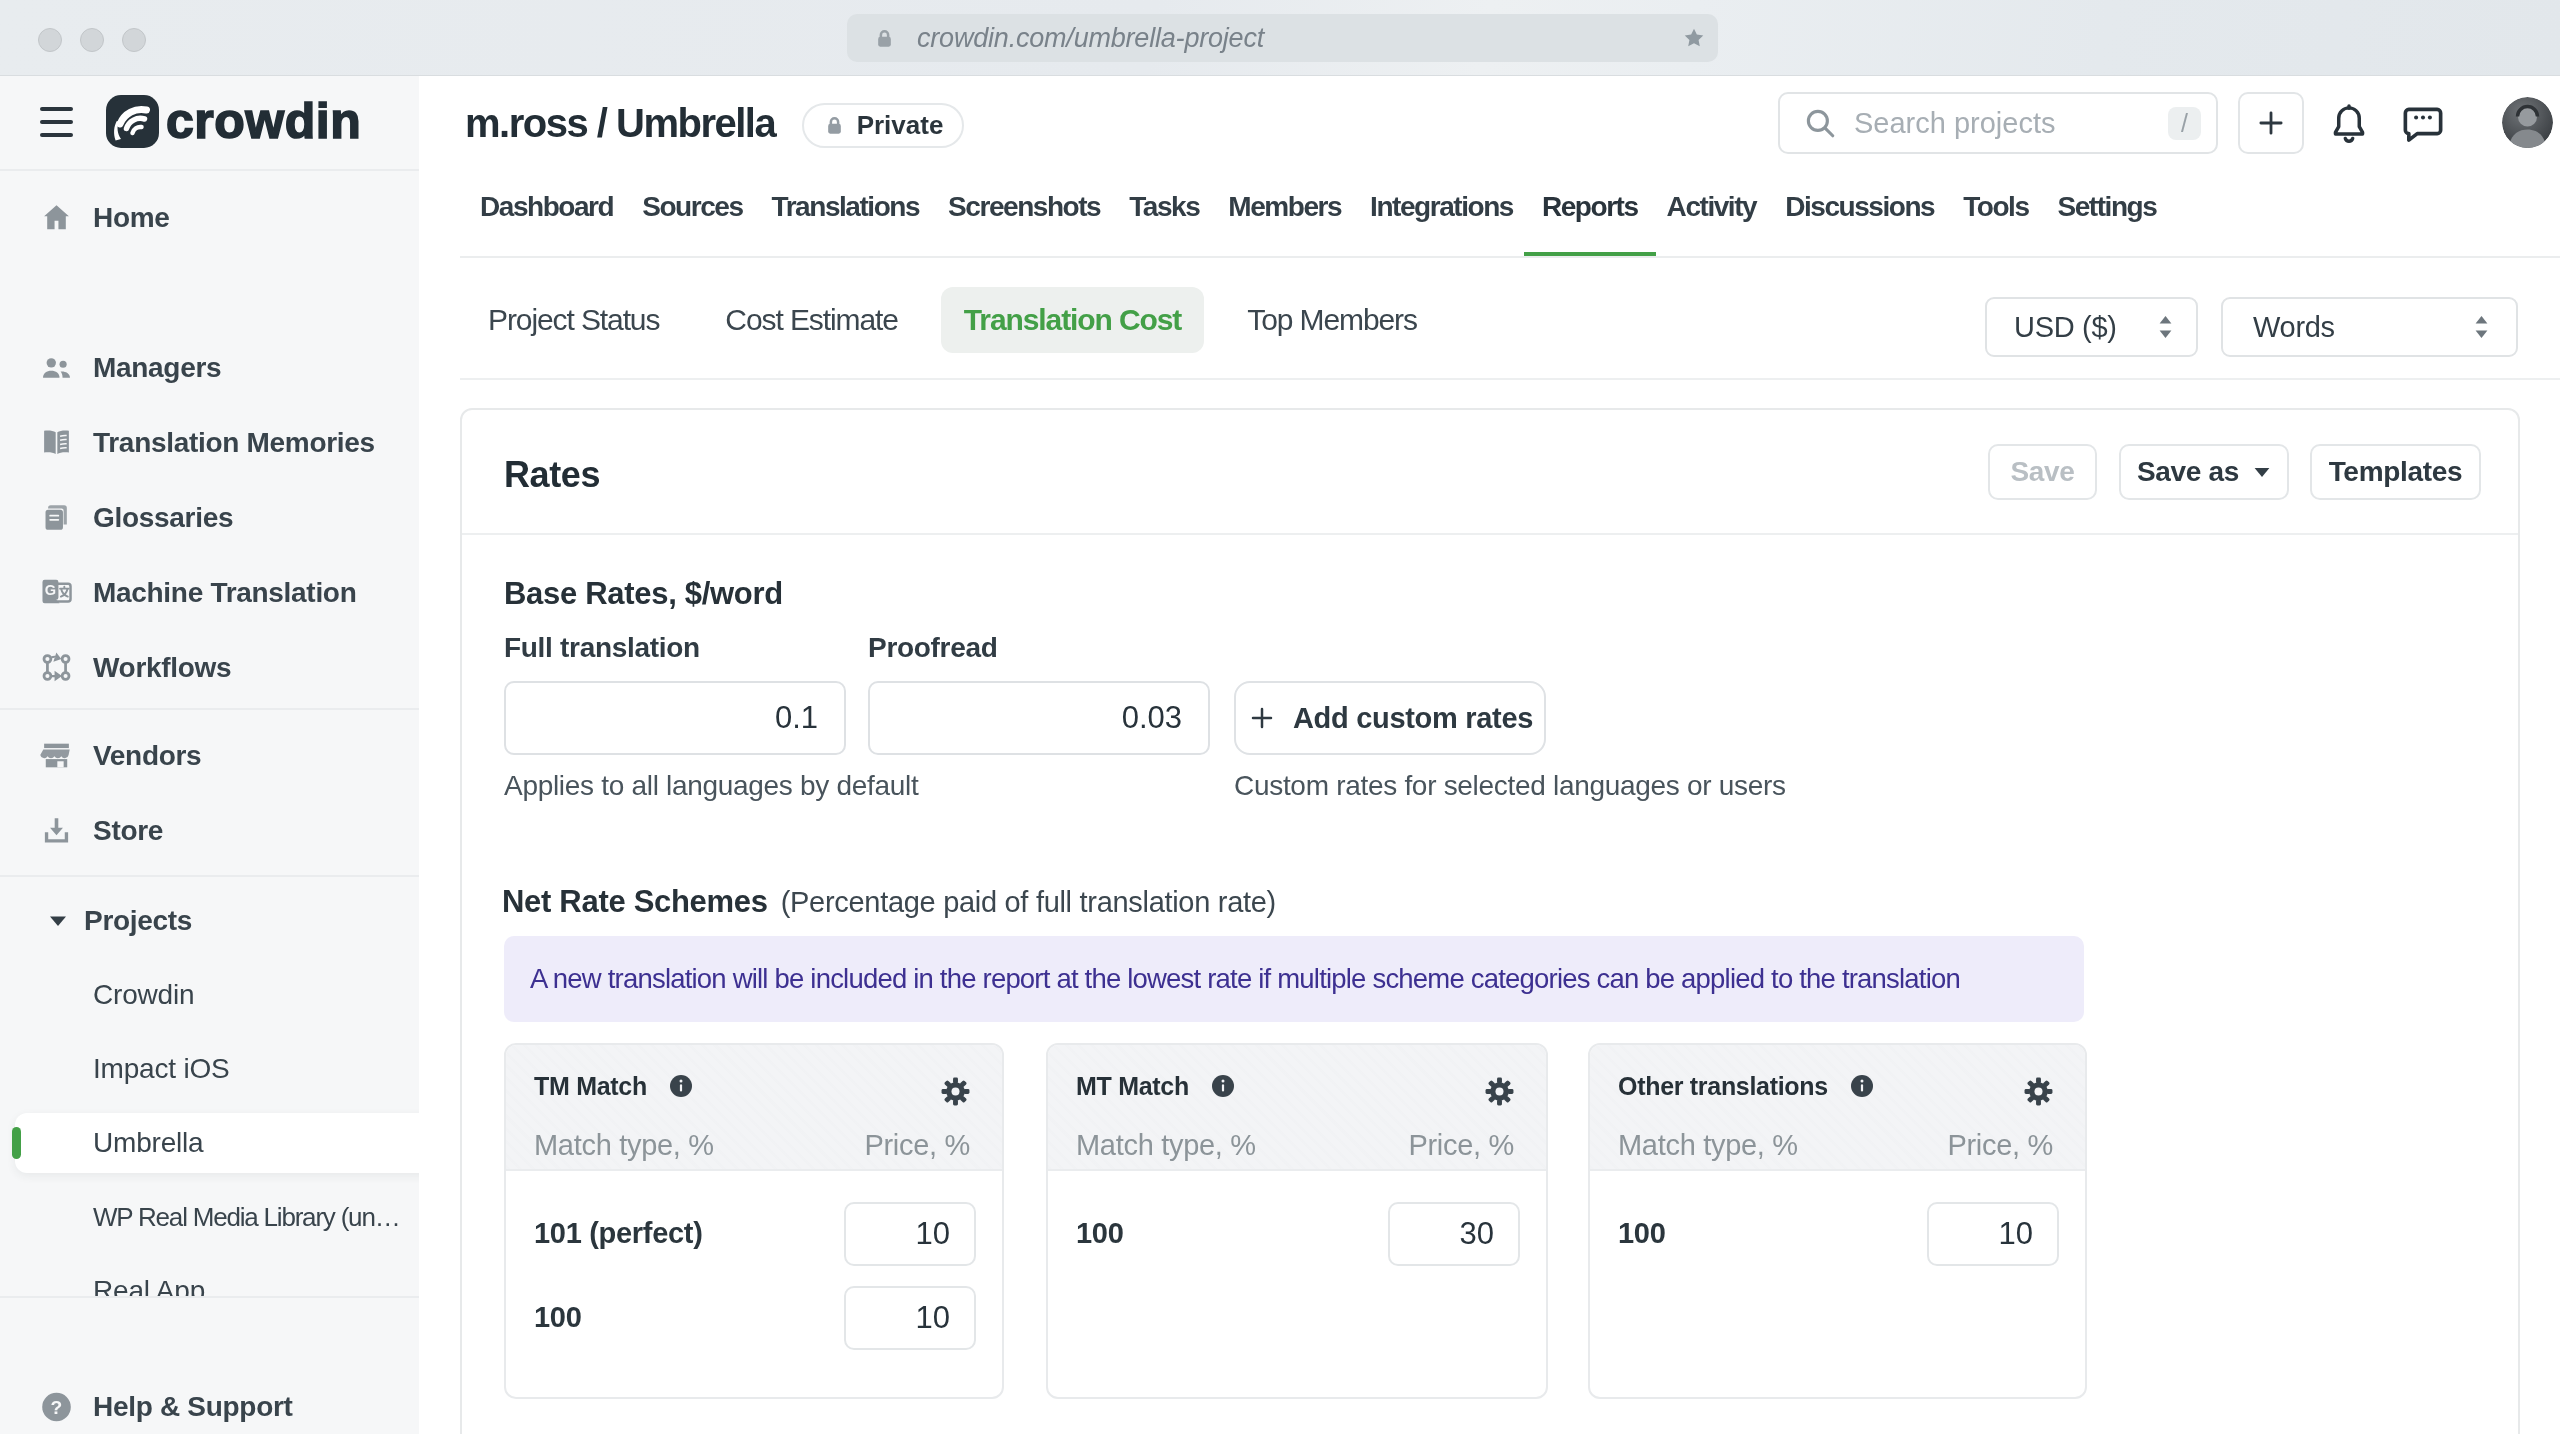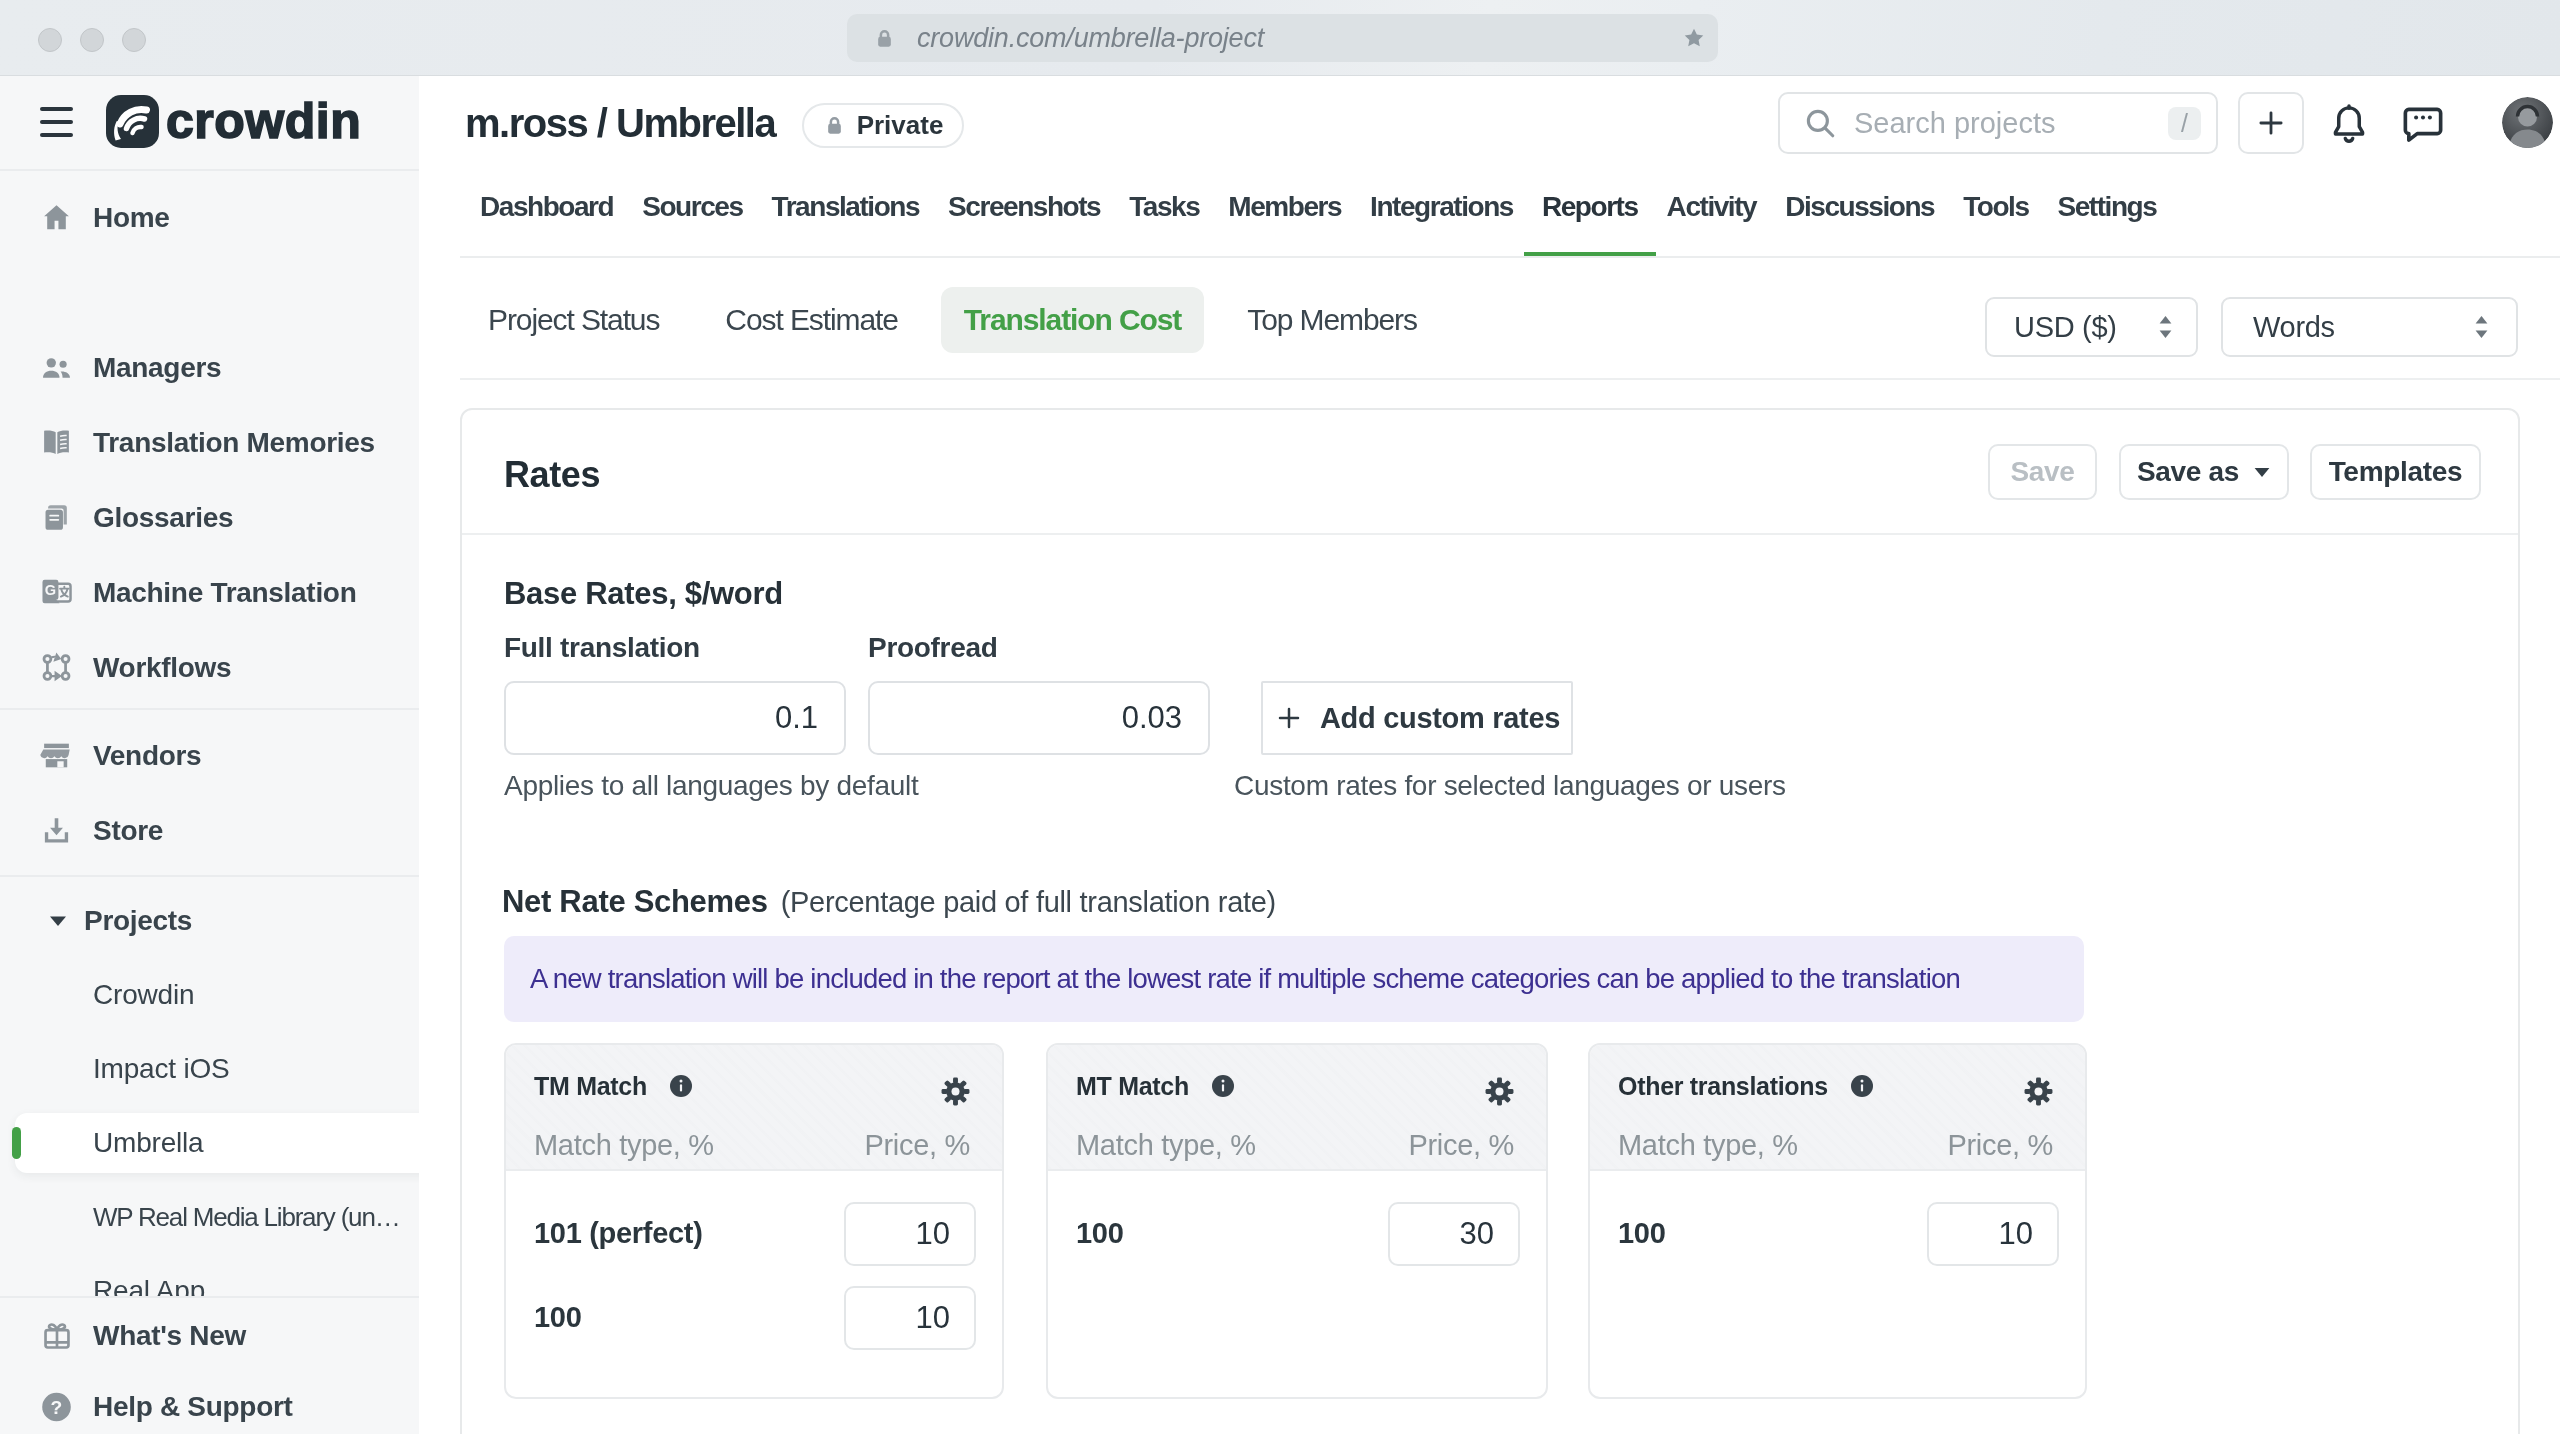--- a/index.html
+++ b/index.html
@@ -93,23 +93,23 @@
   .btn-saveas { left:1657px; width:170px; }
   .btn-templates { left:1848px; width:171px; }
   .caret-down { width:0; height:0; border-left:9px solid transparent; border-right:9px solid transparent;
     border-top:11px solid #333e46; display:inline-block; }
   .card-head-divider { position:absolute; left:0; right:0; top:123px; height:2px; background:#edeff0; }
 
   .sec-title { position:absolute; left:42px; font-size:31px; font-weight:700; color:#273138; letter-spacing:-0.3px; }
   .fld-label { position:absolute; font-size:28px; font-weight:600; color:#313c44; letter-spacing:-0.3px; }
   .num-input { position:absolute; height:74px; border:2px solid #dee1e4; border-radius:10px; background:#fff;
     font-family:"Liberation Sans",sans-serif; font-size:31px; color:#28333b; text-align:right; padding-right:26px; outline:none; }
-  .btn-add { position:absolute; left:772px; top:271px; width:312px; height:74px; border:2px solid #dfe2e5; border-radius:2px;
+  .btn-add { position:absolute; left:772px; top:271px; width:312px; height:74px; border:2px solid #dfe2e5; border-radius:16px;
     background:#fff; display:flex; align-items:center; justify-content:center; gap:16px; font-size:29px; font-weight:600;
-    color:#2e3941; letter-spacing:-0.3px; cursor:pointer;margin-left:27px; }
+    color:#2e3941; letter-spacing:-0.3px; cursor:pointer; }
   .hint { position:absolute; font-size:28px; font-weight:400; color:#49545c; letter-spacing:-0.3px; }
 
   .net-heading { position:absolute; left:40px; top:474px; display:flex; align-items:baseline; gap:13px; }
   .net-heading .sub { font-size:29px; font-weight:400; color:#3c474f; letter-spacing:-0.3px; }
   .banner { position:absolute; left:42px; top:526px; width:1580px; height:86px; background:#eeecfa; border-radius:10px;
     display:flex; align-items:center; }
   .banner .txt { margin-left:26px; font-size:27.5px; color:#3d3091; letter-spacing:-0.8px; white-space:nowrap; }
 
   .scheme { position:absolute; top:633px; height:356px; background:#fff; border:2px solid #e8eaec; border-radius:12px; }
   .scheme-head { position:absolute; left:0; right:0; top:0; height:126px; background:#f3f4f6; border-radius:10px 10px 0 0;
@@ -281,30 +281,20 @@
       <div class="proj-row" style="top:248px">
         <span class="lbl tight">WP Real Media Library (un…</span>
       </div>
       <div class="proj-row" style="top:322px">
         <span class="lbl">Real App</span>
       </div>
     </div>
 
     <div class="sb-divider" style="top:1220px"></div>
 
-    <div class="sb-item sb-bottom-item" style="top:1222px">
-      <span class="ico">
-        <svg width="32" height="32" viewBox="0 0 24 24" fill="none" stroke="#8d959b" stroke-width="2">
-          <rect x="3.4" y="7.6" width="17.2" height="13" rx="1.6"></rect>
-          <path d="M3.4 16.8h17.2M12 7.6v13"></path>
-          <path d="M12 7.2c-1.2-3-3.6-4.6-5.3-3.4C5 5 6.4 7.4 12 7.2zM12 7.2c1.2-3 3.6-4.6 5.3-3.4C19 5 17.6 7.4 12 7.2z"></path>
-        </svg>
-      </span>
-      <span class="lbl">What's New</span>
-    </div>
     <div class="sb-item sb-bottom-item" style="top:1293px">
       <span class="ico">
         <svg width="34" height="34" viewBox="0 0 24 24">
           <circle cx="12" cy="12" r="10.4" fill="#8d959b"></circle>
           <text x="12" y="16.8" text-anchor="middle" font-family="Liberation Sans, sans-serif" font-size="14" font-weight="700" fill="#f6f7f8">?</text>
         </svg>
       </span>
       <span class="lbl">Help &amp; Support</span>
     </div>
   </aside>

